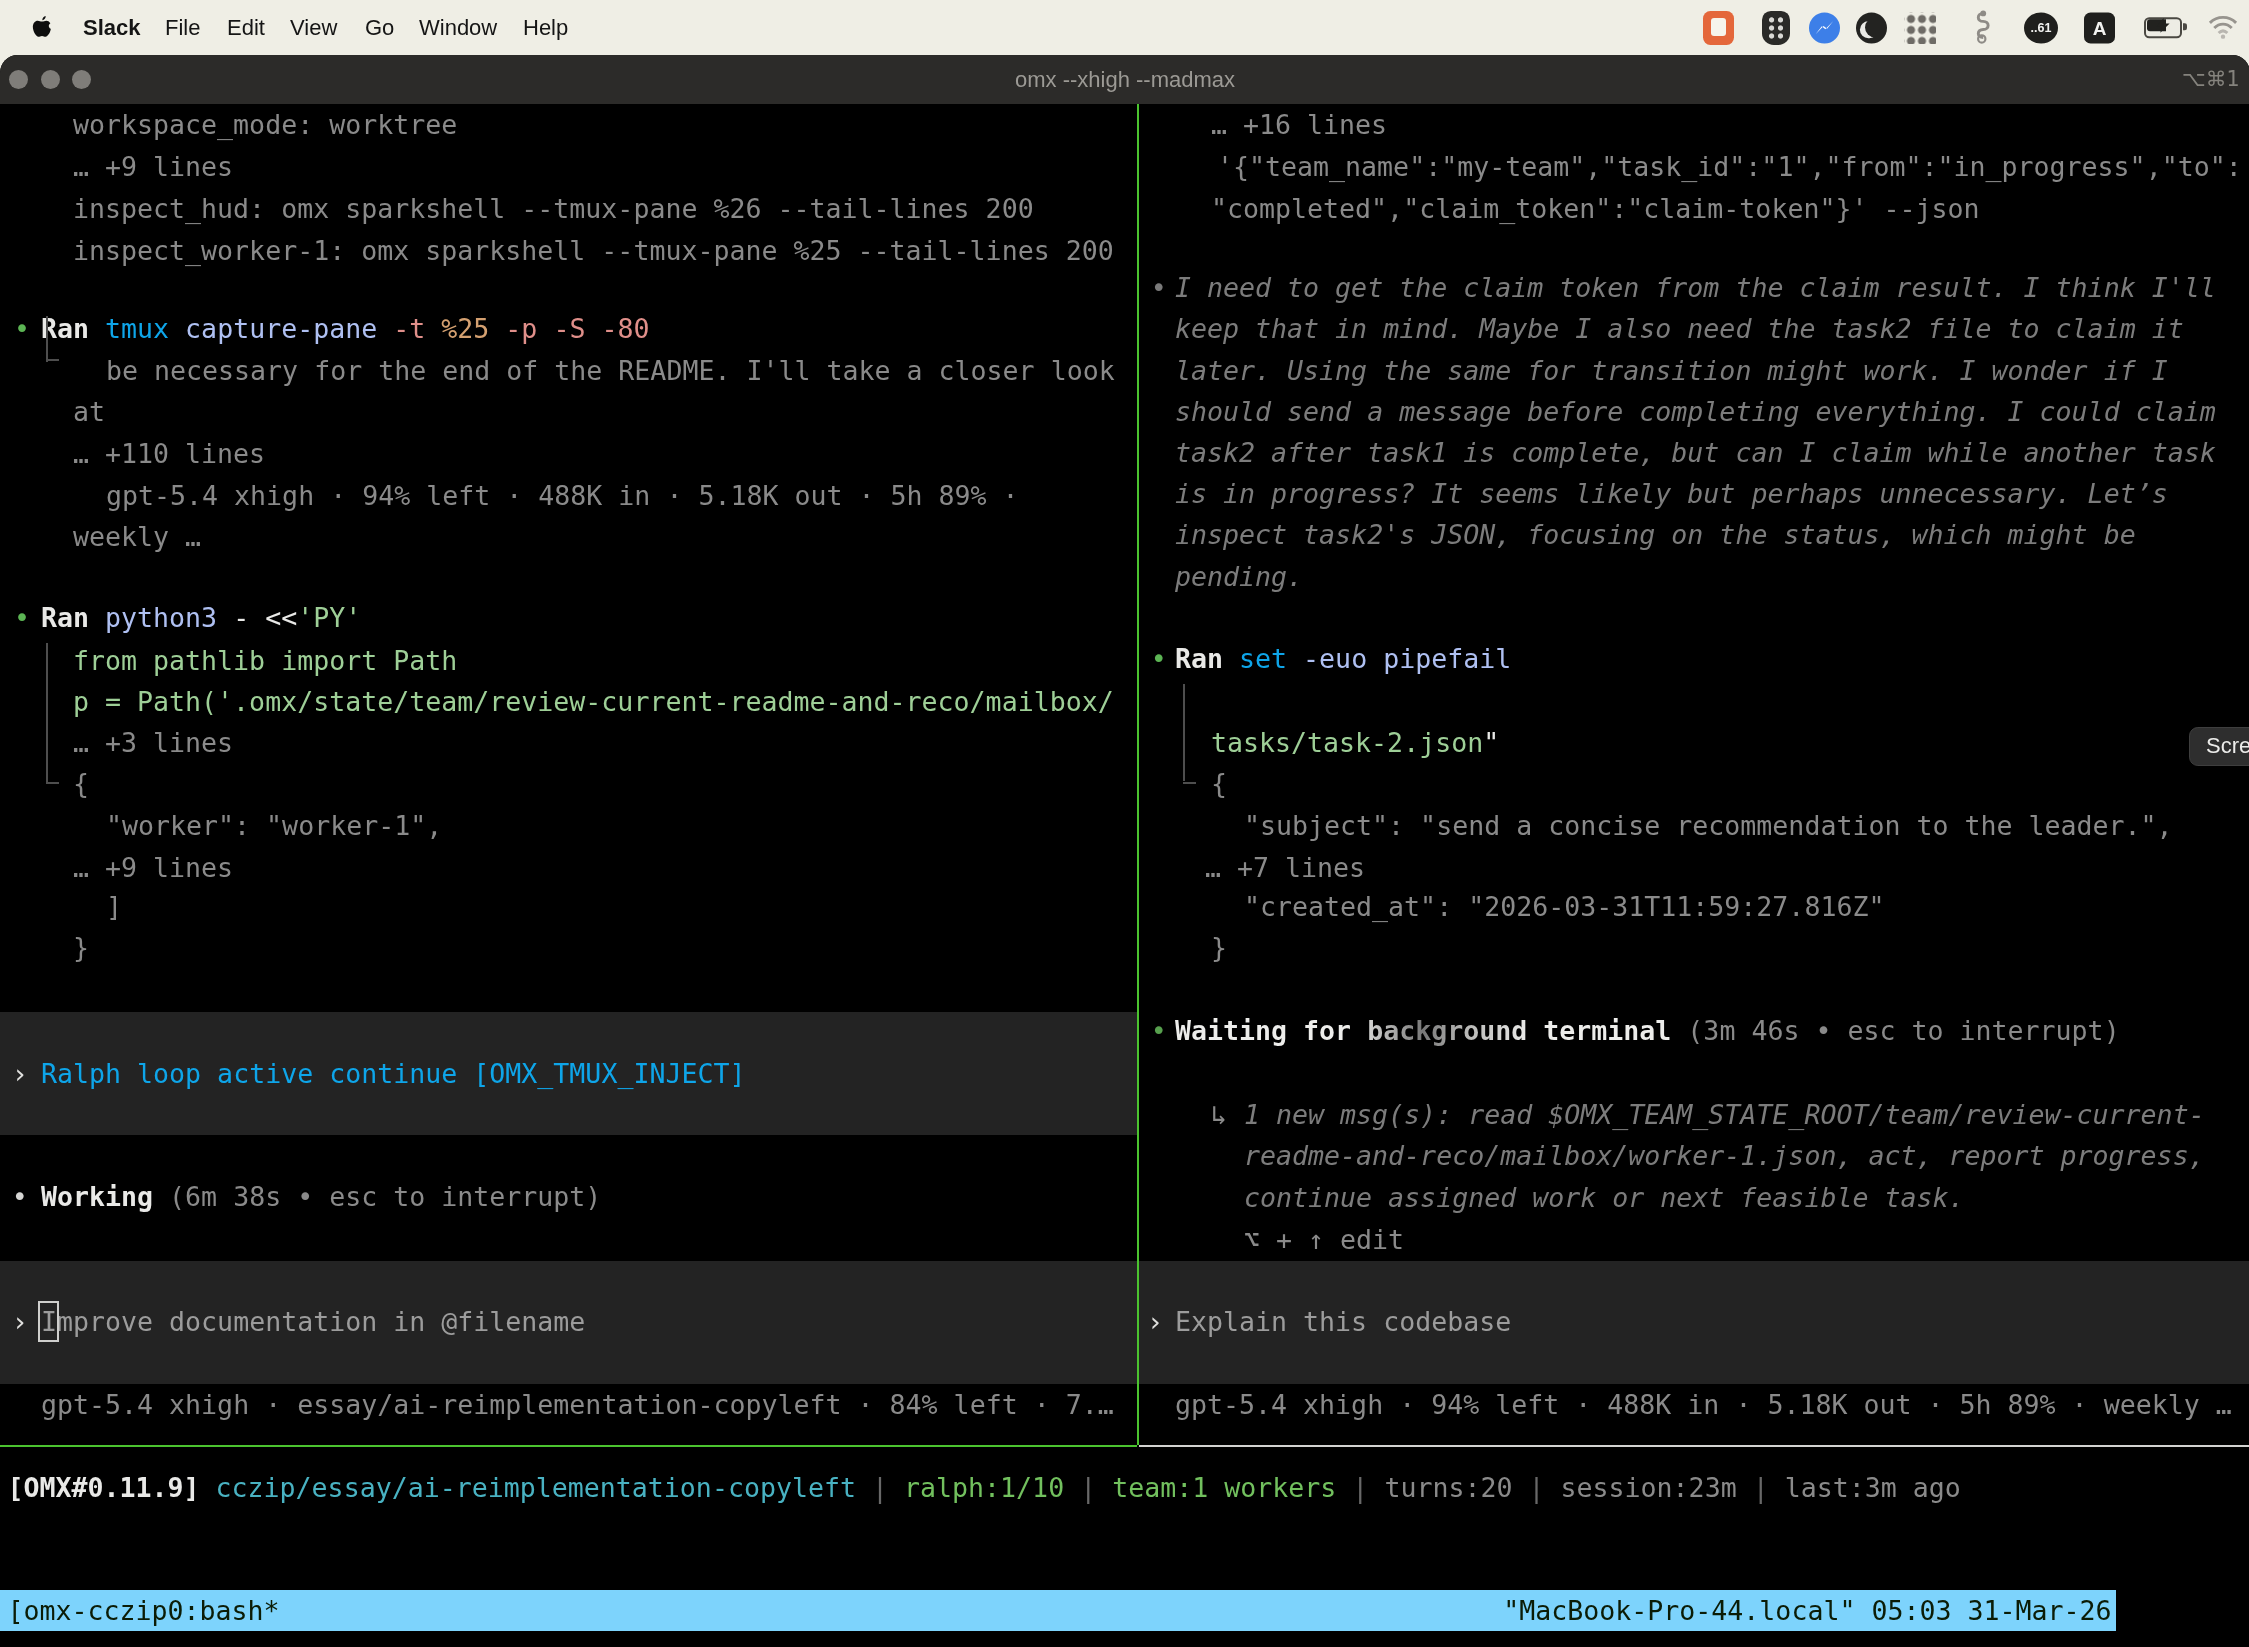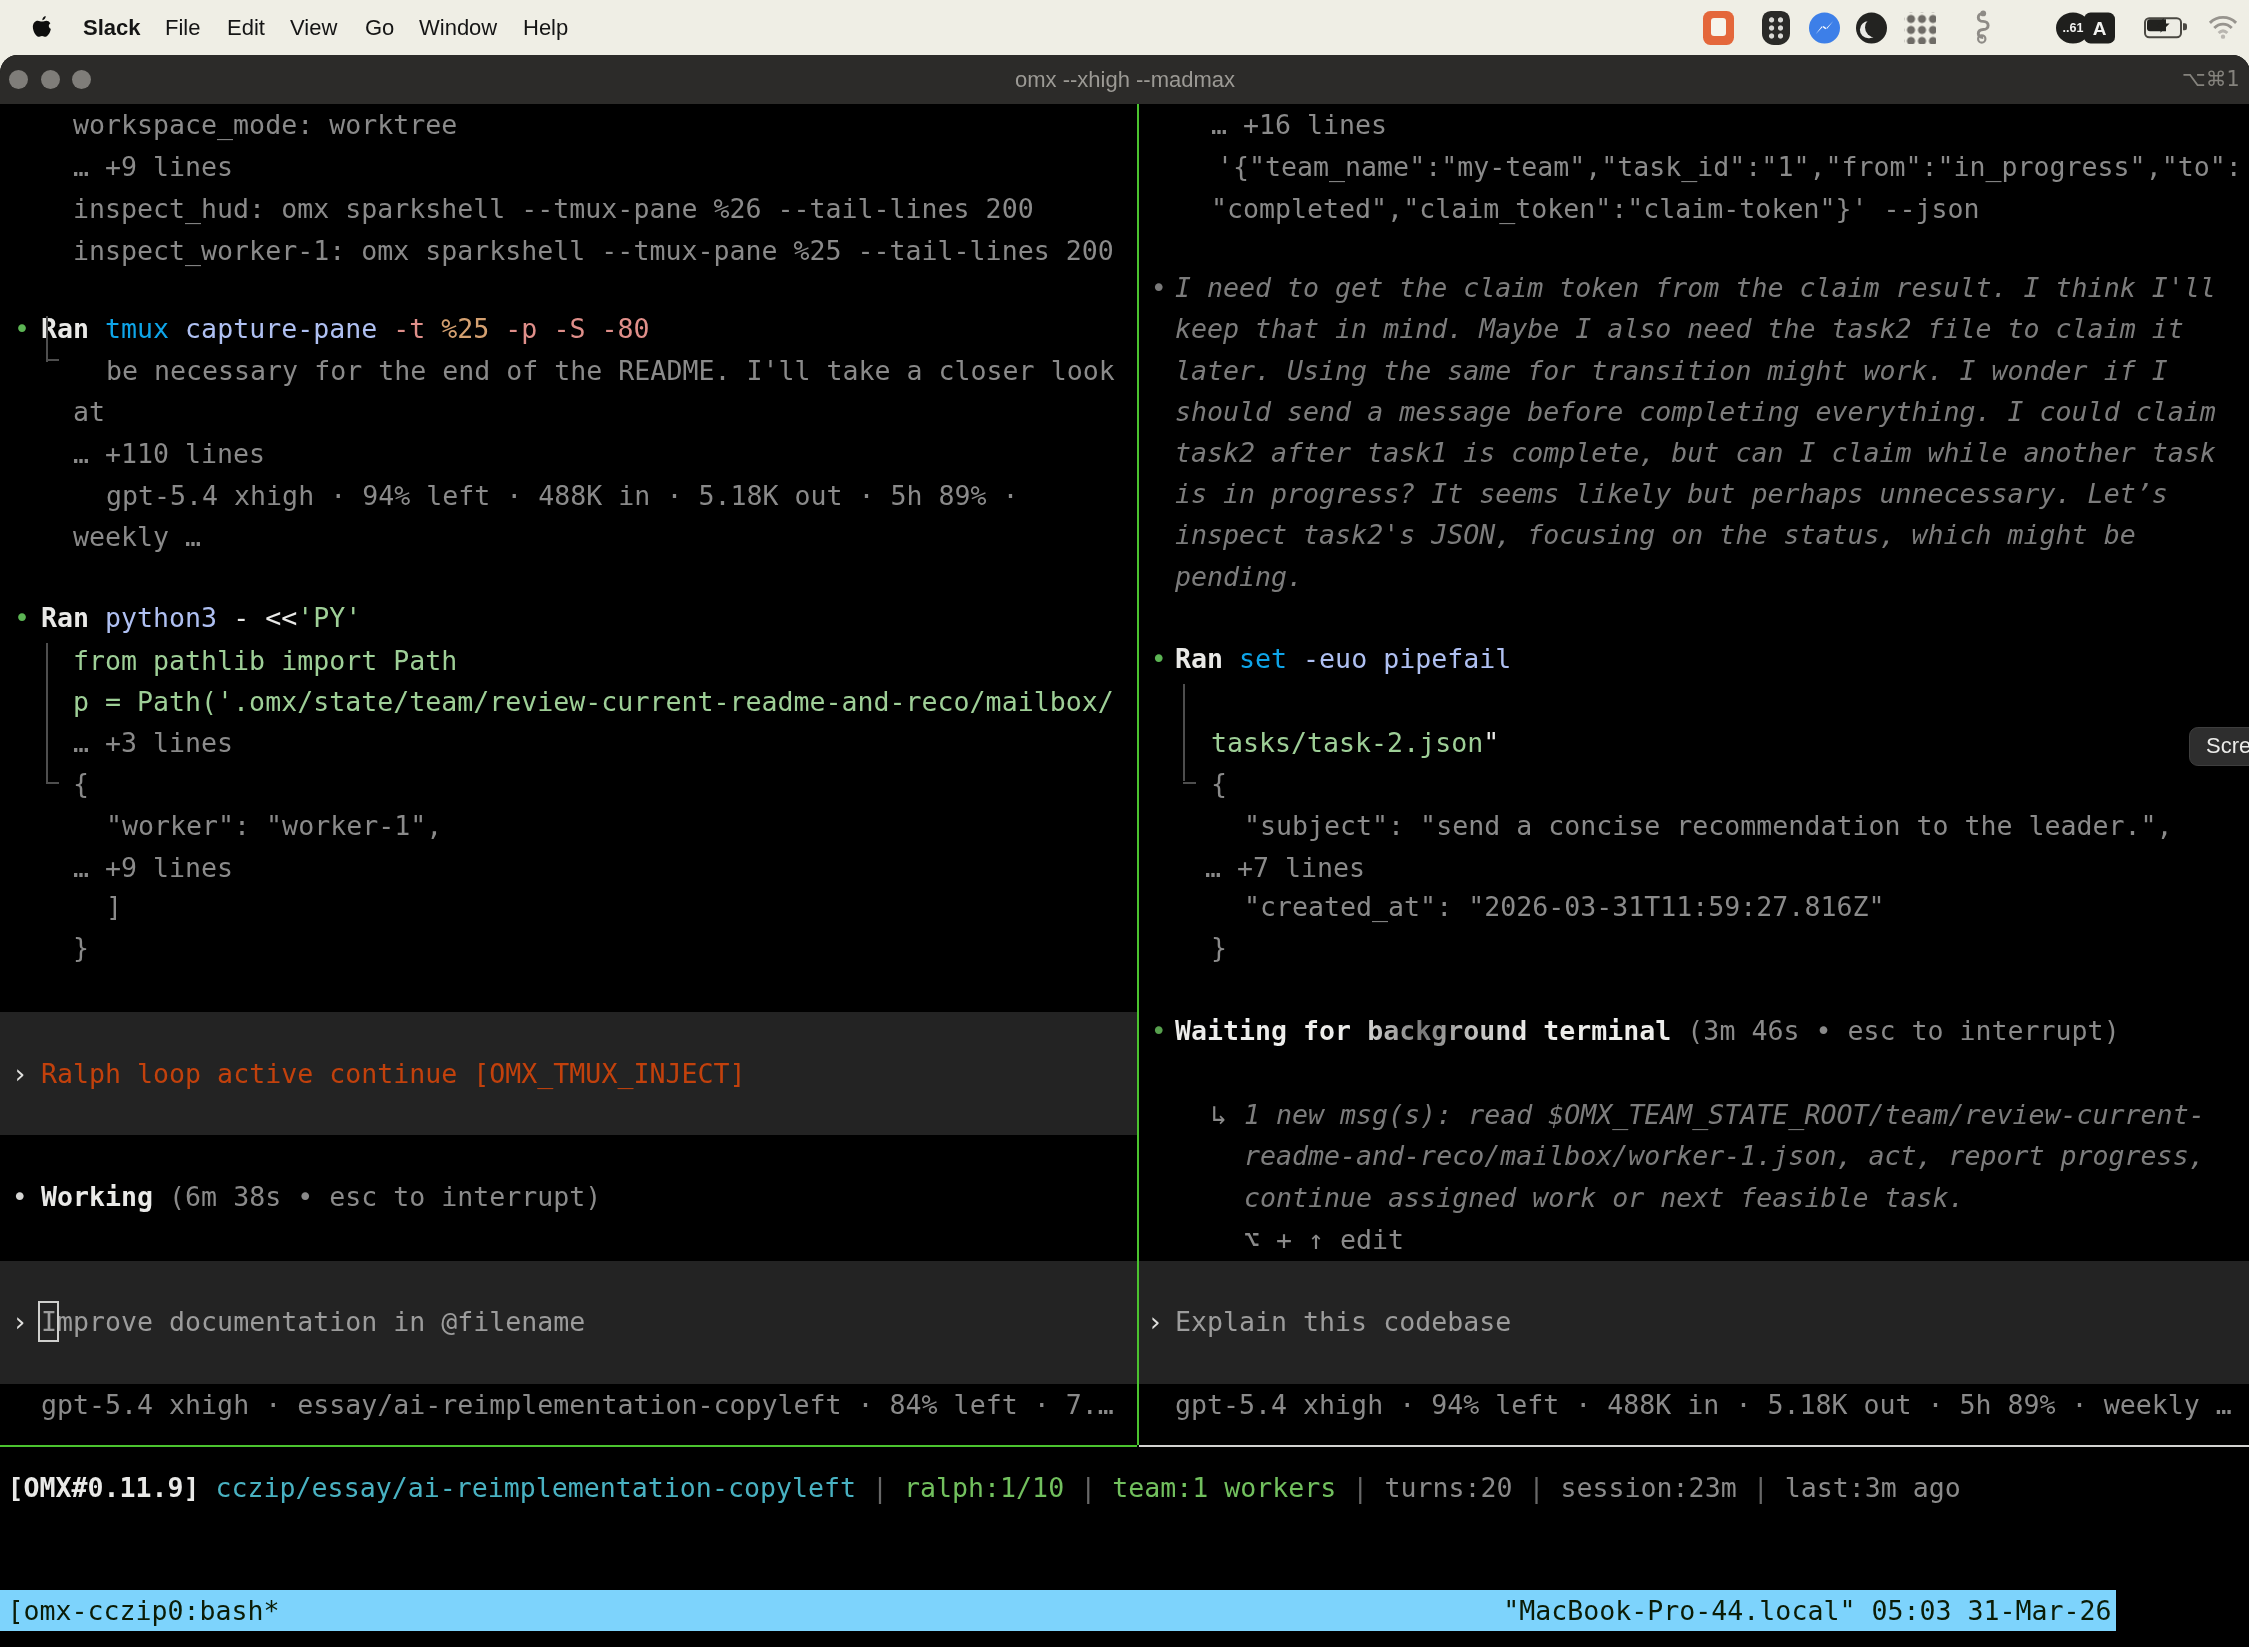--- a/index.html
+++ b/index.html
@@ -19,21 +19,21 @@
   .pane{position:absolute;top:0;height:1341px;overflow:hidden;}
   
   .r{position:absolute;white-space:pre;font-family:"DejaVu Sans Mono","DejaVu Sans",monospace;font-size:26.6px;height:42px;line-height:42px;color:#8A8A8A;}
   .it{font-style:italic;color:#7C7C7C;}
   .white{color:#E9E9E7;} .bold{font-weight:700;}
   .blue{color:#0ea5e9;} .peri{color:#AFC0F2;} .salmon{color:#E08F8A;} .orange{color:#D4A070;}
   .green{color:#9ECF97;} .gray{color:#8A8A8A;} .dgray{color:#686868;}
   .cyan{color:#49B2C2;} .lime{color:#72C05E;}
   .gbul{color:#5CB554;} .wbul{color:#D5D5D3;} .graybul{color:#7A7A7A;} .grnbul{color:#57A04E;}
   .prompt{color:#DFDFDD;}
-  .bandtext{color:#c2410c;}
+  .bandtext{color:#0ea5e9;}
   .inputtext{color:#9C9C9C;}
   .shimmer{background:linear-gradient(90deg,#EDEDEB 0%,#EDEDEB 36%,#787878 50%,#B5B5B3 58%,#EDEDEB 72%,#EDEDEB 100%);-webkit-background-clip:text;background-clip:text;color:transparent;}
   .band{position:absolute;left:0;right:0;background:#232323;}
   .vln{position:absolute;width:2.2px;background:#4E4E4E;}
   .hln{position:absolute;height:2.2px;background:#4E4E4E;}
   .divider{position:absolute;left:1137px;top:0;width:2.2px;height:1341px;background:#4BC32F;}
   .borderL{position:absolute;left:0;top:1341px;width:1137px;height:2.2px;background:#4BC32F;}
   .borderR{position:absolute;left:1139px;top:1341px;width:1111px;height:2.2px;background:#D2D2D0;}
   .tmuxbar{position:absolute;left:0;top:1486px;width:2116px;height:41px;background:#7dd3fc;}
   .tmuxtext{font-family:"DejaVu Sans Mono",monospace;font-size:26.6px;height:41px;line-height:41px;color:#0B1C06;position:absolute;white-space:pre;}
@@ -41,21 +41,21 @@
   
   .ic-rec{width:31px;height:34px;border-radius:7.4px;background:#E4673B;}
   .ic-rec span{position:absolute;left:8px;top:7.4px;width:14.8px;height:17.7px;border-radius:3px;background:#F6F4EC;}
   .ic-shield{width:28px;height:34px;border-radius:8.9px 8.9px 11.8px 11.8px;background:#2A2A28;
     background-image:radial-gradient(circle at 9.6px 8.9px,#D8D8D4 2.2px,transparent 3px),radial-gradient(circle at 18.5px 8.9px,#D8D8D4 2.2px,transparent 3px),radial-gradient(circle at 9.6px 17px,#D8D8D4 2.2px,transparent 3px),radial-gradient(circle at 18.5px 17px,#D8D8D4 2.2px,transparent 3px),radial-gradient(circle at 9.6px 25px,#D8D8D4 2.2px,transparent 3px),radial-gradient(circle at 18.5px 25px,#D8D8D4 2.2px,transparent 3px);}
   .ic-msgr{width:31px;height:31px;border-radius:50%;background:#3D7FE8;}
   .ic-msgr span{position:absolute;left:6.6px;top:8.9px;width:17.7px;height:13.3px;background:#FFF;clip-path:polygon(0 100%,35% 40%,55% 62%,100% 0,65% 60%,45% 38%);}
   .ic-moon{width:31px;height:31px;border-radius:50%;background:#232321;overflow:hidden;}
   .ic-moon span{position:absolute;left:8.9px;top:5.2px;width:20.7px;height:20.7px;border-radius:50%;box-shadow:-6.6px 2.2px 0 -1.5px #EAEAE6;}
   .ic-dots{width:32px;height:32px;background-image:radial-gradient(circle,#6E6B66 3.7px,transparent 4.4px);background-size:11px 11px;background-position:1.5px 1.5px;}
-  .ic-badge{width:34px;height:31px;border-radius:50%;background:#1F1F1D;color:#F2F2F0;font-size:12.5px;font-weight:700;text-align:center;line-height:31px;font-family:"Liberation Sans",sans-serif;margin-left:32px;}
+  .ic-badge{width:34px;height:31px;border-radius:50%;background:#1F1F1D;color:#F2F2F0;font-size:12.5px;font-weight:700;text-align:center;line-height:31px;font-family:"Liberation Sans",sans-serif;}
   .ic-a{width:31px;height:31px;border-radius:6.6px;background:#1F1F1D;color:#F2F2F0;font-size:19px;font-weight:700;text-align:center;line-height:31px;}
   .ic-batt{width:34px;height:17.7px;border:2.2px solid #4A4842;border-radius:5.2px;background:#EDECE4;}
   .ic-batt i{position:absolute;left:0.7px;top:0.7px;width:19px;height:11.8px;background:#22221F;border-radius:3px 0 0 3px;}
   .ic-batt b{position:absolute;right:-6.6px;top:4.4px;width:3.7px;height:7.4px;background:#4A4842;border-radius:0 2.2px 2.2px 0;}
   .ic-batt span{position:absolute;left:10.3px;top:-0.7px;width:13.3px;height:14.8px;background:#22221F;clip-path:polygon(55% 0,0 60%,40% 60%,30% 100%,100% 38%,55% 38%);}
 </style>
 </head>
 <body>
 
 <div class="screen">

